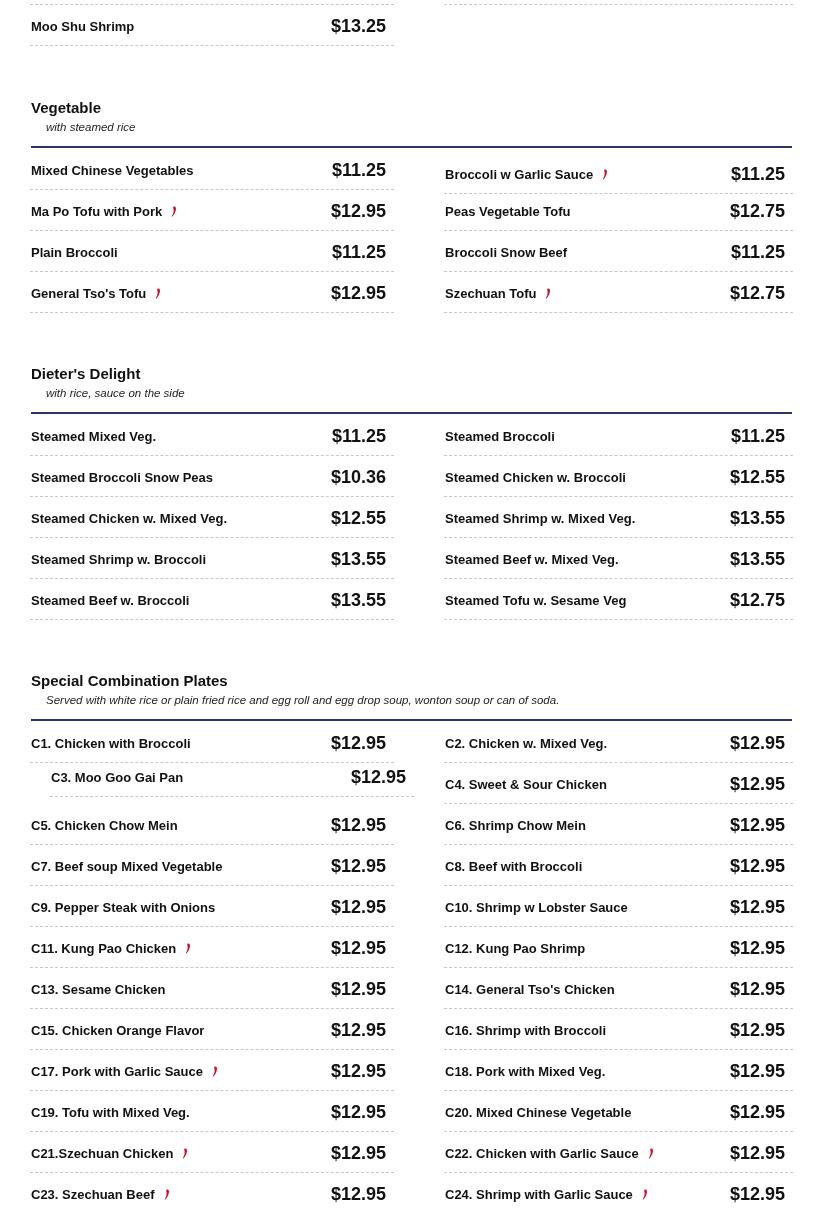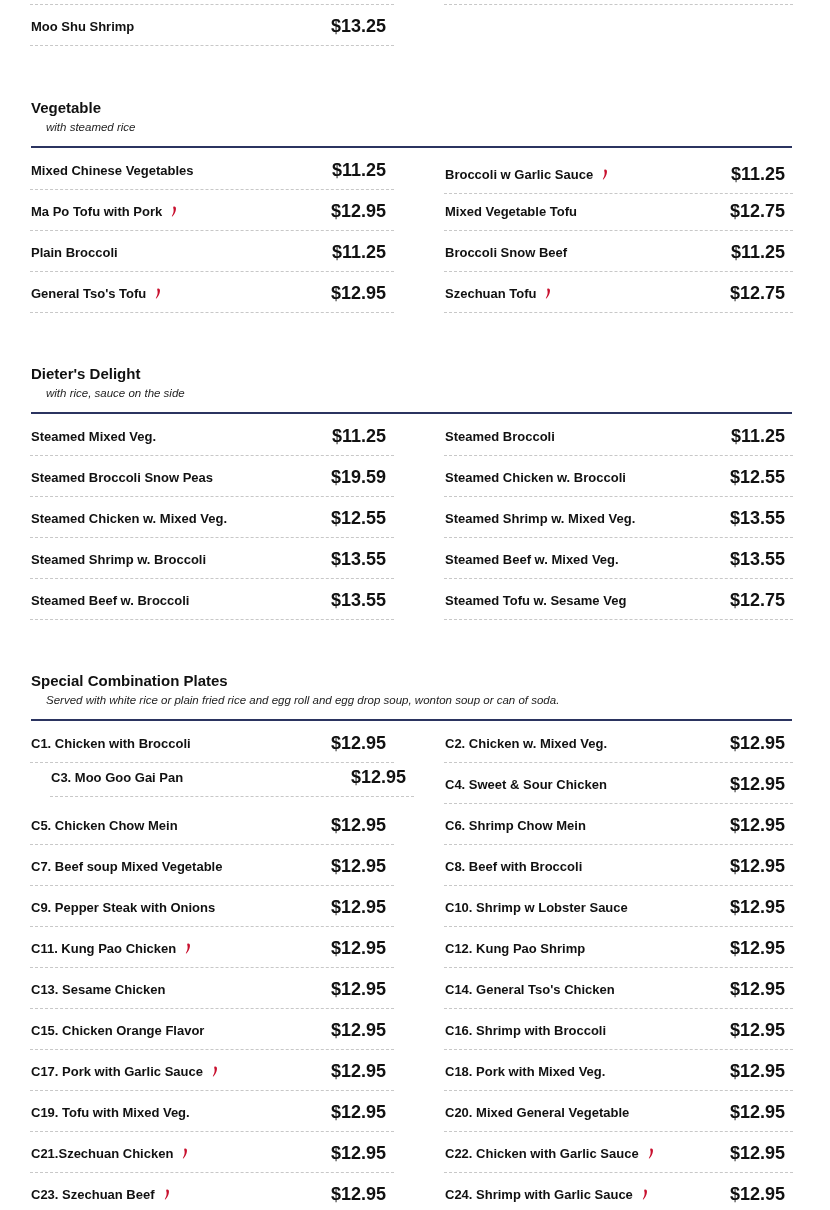--- a/index.html
+++ b/index.html
@@ -104,21 +104,21 @@
             </svg></span></span>
     <span class="item-price">$11.25</span>
   </div>
       <div class="item left" style="top: 190px;">
     <span class="item-name">Ma Po Tofu with Pork<span class="pepper"><svg viewBox="0 0 6 11" width="6" height="11">
               <path d="M3.2 0.5 C4.6 0.6 5.2 1.6 4.9 3.4 C4.6 5.6 3.6 8.2 1.4 10.4 C1.0 10.7 0.6 10.4 0.9 10.0 C2.3 8.0 2.8 5.8 2.6 3.6 C2.5 2.4 2.0 1.6 2.3 0.9 C2.5 0.6 2.8 0.5 3.2 0.5 Z" fill="#c8102e"></path>
             </svg></span></span>
     <span class="item-price">$12.95</span>
   </div>
       <div class="item right" style="top: 190px;">
-    <span class="item-name">Mixed Vegetable Tofu</span>
+    <span class="item-name">Peas Vegetable Tofu</span>
     <span class="item-price">$12.75</span>
   </div>
       <div class="item left" style="top: 231px;">
     <span class="item-name">Plain Broccoli</span>
     <span class="item-price">$11.25</span>
   </div>
       <div class="item right" style="top: 231px;">
     <span class="item-name">Broccoli Snow Beef</span>
     <span class="item-price">$11.25</span>
   </div>
@@ -143,21 +143,21 @@
       <div class="item left" style="top: 415px;">
     <span class="item-name">Steamed Mixed Veg.</span>
     <span class="item-price">$11.25</span>
   </div>
       <div class="item right" style="top: 415px;">
     <span class="item-name">Steamed Broccoli</span>
     <span class="item-price">$11.25</span>
   </div>
       <div class="item left" style="top: 456px;">
     <span class="item-name">Steamed Broccoli Snow Peas</span>
-    <span class="item-price">$19.59</span>
+    <span class="item-price">$10.36</span>
   </div>
       <div class="item right" style="top: 456px;">
     <span class="item-name">Steamed Chicken w. Broccoli</span>
     <span class="item-price">$12.55</span>
   </div>
       <div class="item left" style="top: 497px;">
     <span class="item-name">Steamed Chicken w. Mixed Veg.</span>
     <span class="item-price">$12.55</span>
   </div>
       <div class="item right" style="top: 497px;">
@@ -260,21 +260,21 @@
   </div>
       <div class="item right" style="top: 1050px;">
     <span class="item-name">C18. Pork with Mixed Veg.</span>
     <span class="item-price">$12.95</span>
   </div>
       <div class="item left" style="top: 1091px;">
     <span class="item-name">C19. Tofu with Mixed Veg.</span>
     <span class="item-price">$12.95</span>
   </div>
       <div class="item right" style="top: 1091px;">
-    <span class="item-name">C20. Mixed General Vegetable</span>
+    <span class="item-name">C20. Mixed Chinese Vegetable</span>
     <span class="item-price">$12.95</span>
   </div>
       <div class="item left" style="top: 1132px;">
     <span class="item-name">C21.Szechuan Chicken<span class="pepper"><svg viewBox="0 0 6 11" width="6" height="11">
               <path d="M3.2 0.5 C4.6 0.6 5.2 1.6 4.9 3.4 C4.6 5.6 3.6 8.2 1.4 10.4 C1.0 10.7 0.6 10.4 0.9 10.0 C2.3 8.0 2.8 5.8 2.6 3.6 C2.5 2.4 2.0 1.6 2.3 0.9 C2.5 0.6 2.8 0.5 3.2 0.5 Z" fill="#c8102e"></path>
             </svg></span></span>
     <span class="item-price">$12.95</span>
   </div>
       <div class="item right" style="top: 1132px;">
     <span class="item-name">C22. Chicken with Garlic Sauce<span class="pepper"><svg viewBox="0 0 6 11" width="6" height="11">

